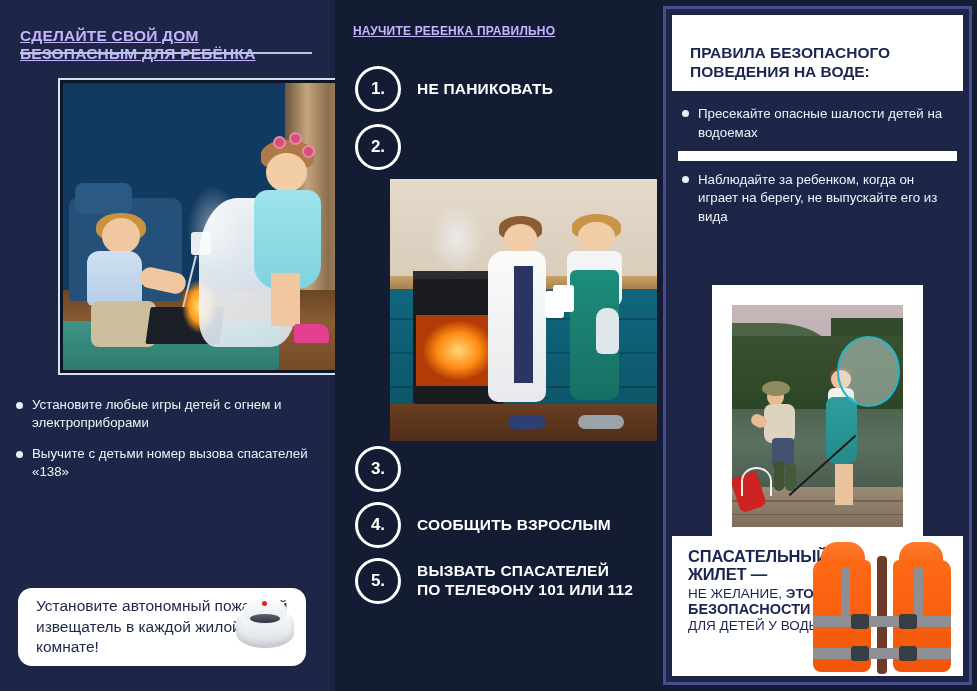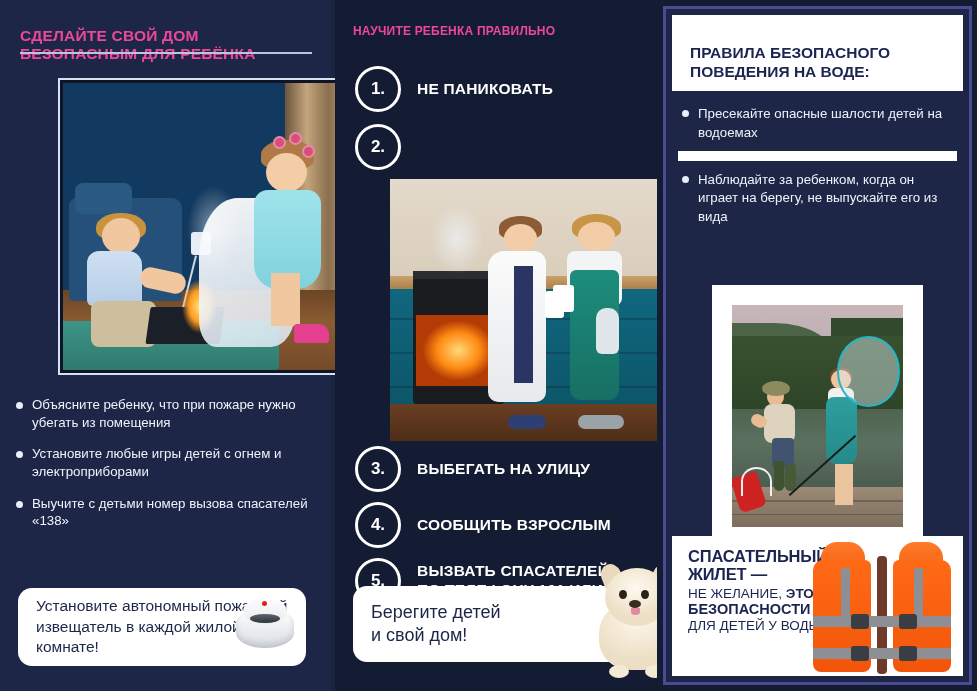--- a/index.html
+++ b/index.html
@@ -14,22 +14,22 @@
 
   
   .panel{position:relative;box-sizing:border-box;}
   .panel-fire{width:330px;height:691px;background:#1d2647;}
   .divider{width:5px;height:691px;background:#1a2340;}
   .panel-act{width:322px;height:691px;background:#141c33;}
   .panel-water{width:320px;height:691px;background:#141c33;padding:6px 5px 6px 6px;box-sizing:border-box;}
 
   
   .title{
-    color:#ec4899;font-weight:bold;letter-spacing:.2px;
-    text-transform:uppercase;line-height:1.18;
+    color:#c4b5fd;font-weight:bold;letter-spacing:.2px;
+    text-transform:uppercase;line-height:1.18;text-decoration:underline;
   }
   .title-fire{position:absolute;left:20px;top:14px;font-size:15.5px;width:290px;}
   .title-rule{position:absolute;left:20px;top:52px;width:292px;height:2px;background:#b9c6de;}
   .title-act{position:absolute;left:18px;top:14px;font-size:12px;width:296px;}
 
   
   .photo-frame{
     position:absolute;box-sizing:border-box;
     border:2px solid #d6e2f2;
     background:#0d1527;
@@ -276,24 +276,20 @@
               <div class="legs"></div>
               <div class="shoe"></div>
           </div>
         </div>
       </div>
     </figure>
 
     <ul class="bullets" style="list-style:none;margin:0;padding:0;">
       <li class="bullet">
         <span class="dot"></span>
-        <span class="bullet-text">Объясните ребенку, что при пожаре нужно убегать из помещения</span>
-      </li>
-      <li class="bullet">
-        <span class="dot"></span>
         <span class="bullet-text">Установите любые игры детей с огнем и электроприборами</span>
       </li>
       <li class="bullet">
         <span class="dot"></span>
         <span class="bullet-text">Выучите с детьми номер вызова спасателей «138»</span>
       </li>
     </ul>
 
     <div class="pill pill-fire">
       <span class="pill-text">Установите автономный пожарный извещатель в каждой жилой комнате!</span>
@@ -353,49 +349,32 @@
           <div class="mitt"></div>
             <div class="cup"></div>
             <div class="slipper"></div>
         </div>
       </div>
     </figure>
 
     <ol class="steps-bot" style="list-style:none;margin:0;padding:0;">
       <li class="step">
         <span class="num">3.</span>
-        <span class="step-text" style="white-space:pre-line">ВЫБЕГАТЬ НА УЛИЦУ</span>
       </li>
       <li class="step">
         <span class="num">4.</span>
         <span class="step-text" style="white-space:pre-line">СООБЩИТЬ ВЗРОСЛЫМ</span>
       </li>
       <li class="step">
         <span class="num">5.</span>
         <span class="step-text" style="white-space:pre-line">ВЫЗВАТЬ СПАСАТЕЛЕЙ
 ПО ТЕЛЕФОНУ 101 ИЛИ 112</span>
       </li>
     </ol>
 
-    <div class="pill pill-act">
-      <span class="pill-text" style="white-space:pre-line">Берегите детей
-и свой дом!</span>
-      <span class="dog">
-        <span class="ear l"></span>
-          <span class="ear r"></span>
-        <span class="body"></span>
-          <span class="head"></span>
-        <span class="eye l"></span>
-          <span class="eye r"></span>
-        <span class="snout"></span>
-          <span class="tongue"></span>
-        <span class="paw l"></span>
-          <span class="paw r"></span>
-      </span>
-    </div>
   </section>
 
   <section class="panel panel-water">
     <div class="water-inner">
 
       <div class="water-title-box">
         <h2 class="water-title">
           <span>ПРАВИЛА БЕЗОПАСНОГО</span><br>
           <span>ПОВЕДЕНИЯ НА ВОДЕ:</span>
         </h2>

